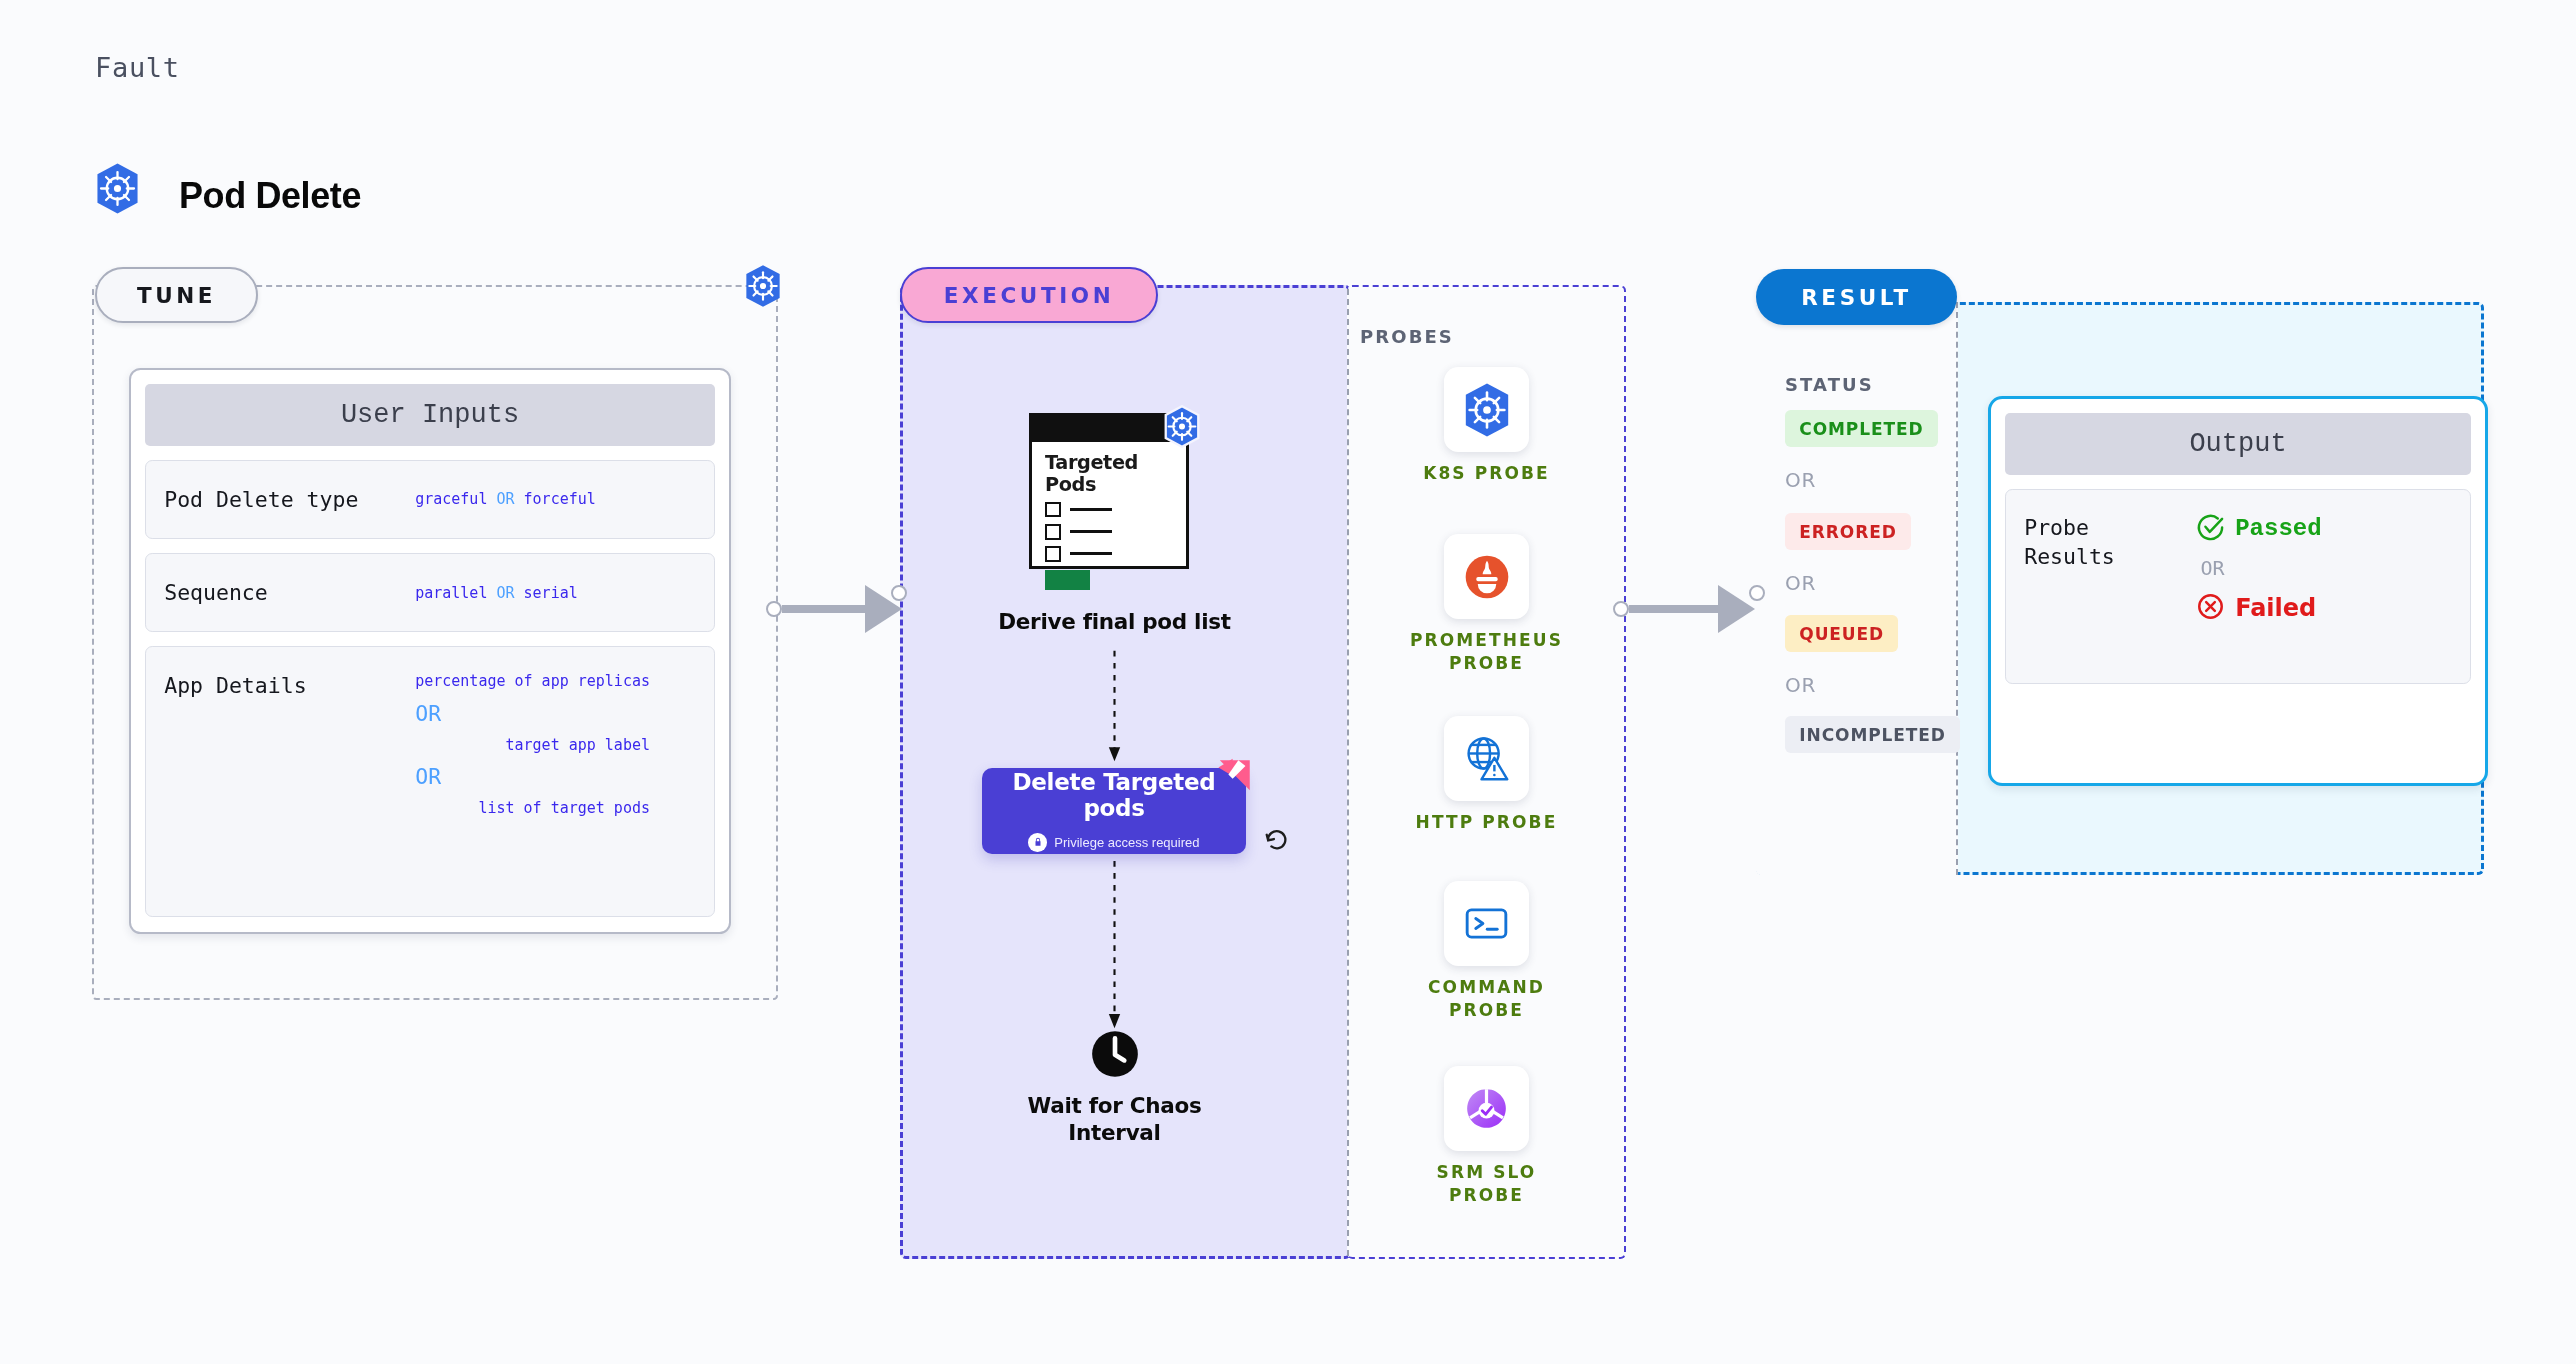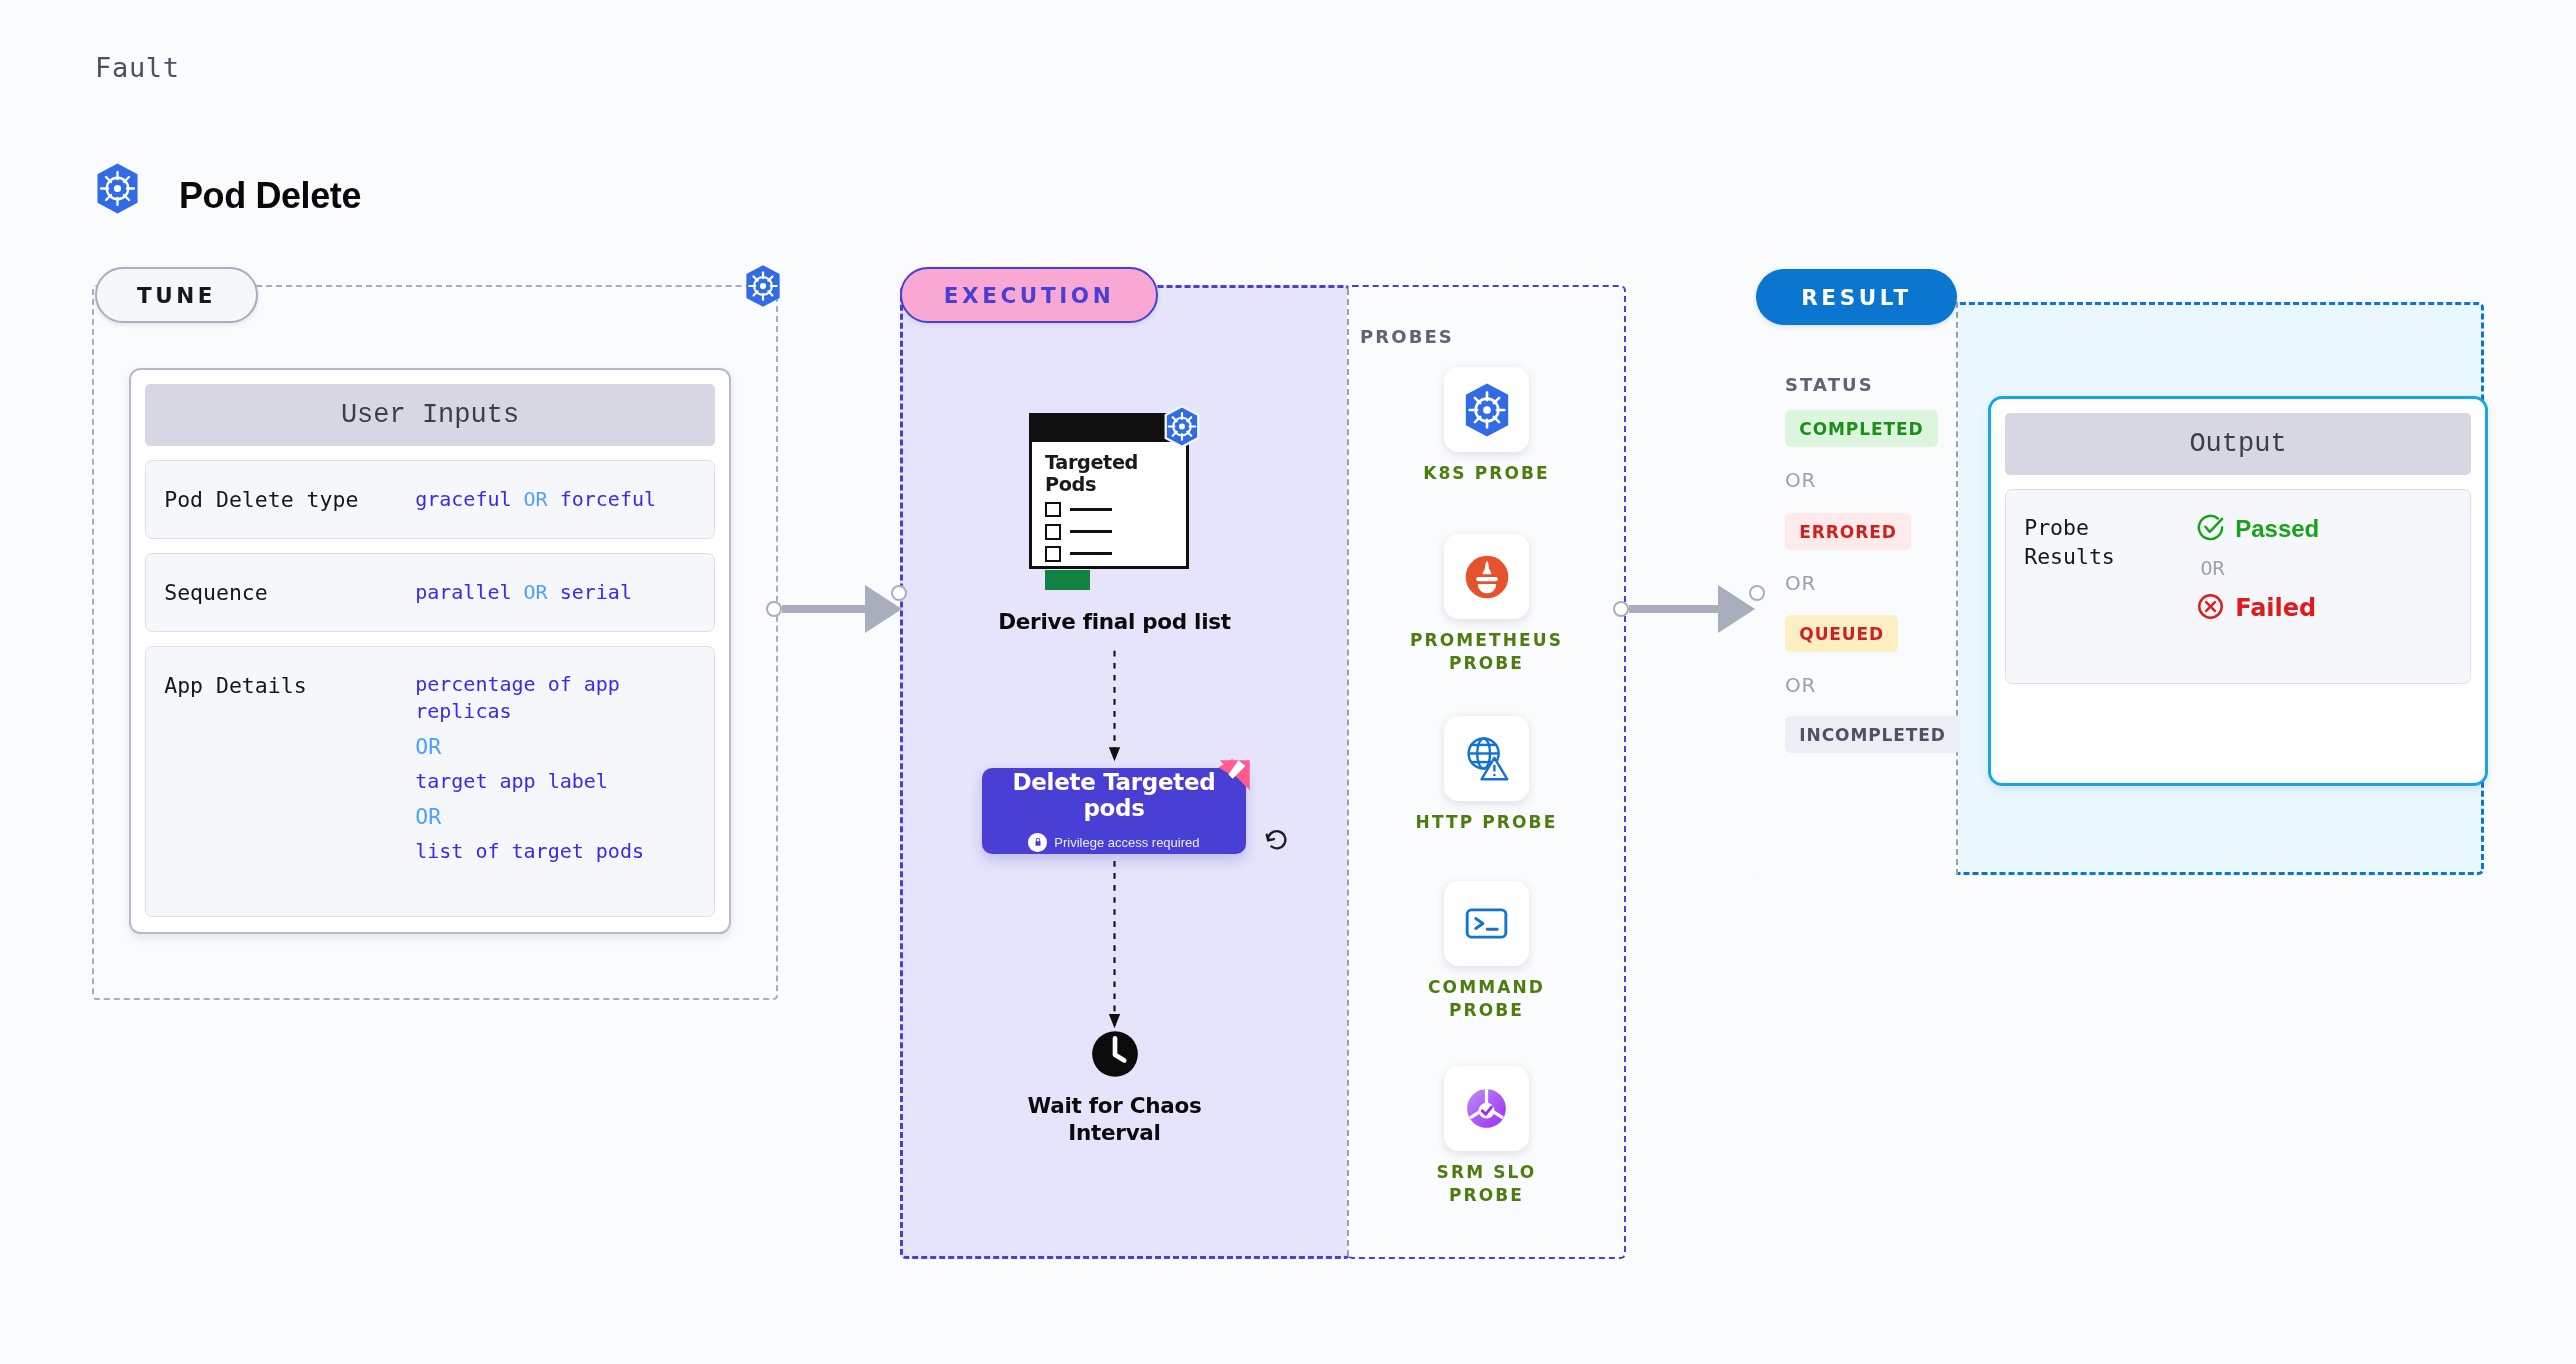--- a/index.html
+++ b/index.html
@@ -104,21 +104,21 @@
     font-size: 27px; color: #3b3f4c;
   }
   .row {
     margin: 14.3px 13.6px 0 13.6px;
     background: #f6f7fa; border: 1.4px solid #dcdfe8; border-radius: 7.2px;
     display:flex; align-items:flex-start;
     padding: 17px 18.6px;
     font-family: "DejaVu Sans Mono", monospace;
   }
   .row-k { color: #15171d; font-size: 21.5px; line-height: 1.35; white-space: pre-line; }
-  .row-v { color: #3a28ed; font-size: 20px; line-height: 1.35; }
+  .row-v { color: #3a28ed; font-size: 15px; line-height: 1.35; text-align: right; }
   .row-v .or { color: #4da0ff; }
   .or-sep { color: #4da0ff; font-size: 21.5px; line-height: 2.0; }
   .vstack { display:flex; flex-direction:column; }
 
   
   .conn { position:absolute; display:flex; align-items:center; z-index: 4; }
   .conn .dot {
     width: 15.8px; height: 15.8px; border-radius: 50%;
     background:#ffffff; border: 2.9px solid #a9aebd; flex: none;
   }
@@ -214,21 +214,21 @@
   }
   .b-completed { background:#ddf5dd; color:#1a8f1a; }
   .b-errored   { background:#fdeaea; color:#cc2222; }
   .b-queued    { background:#fdeec4; color:#cc2222; }
   .b-incomplete{ background:#eceef4; color:#4d5362; }
   .or-small {
     position:absolute; font-family:"DejaVu Sans", sans-serif;
     font-size: 20px; color:#9aa0b0; letter-spacing:0.7px;
   }
   .pf-row { display:flex; align-items:center; gap: 10px; }
-  .pf-pass { font-family:Liberation Sans, sans-serif; font-weight:bold; font-size: 24px; color:#17a317; }
+  .pf-pass { font-family:Liberation Mono, monospace; font-weight:bold; font-size: 24px; color:#17a317; }
   .pf-fail { font-family:"DejaVu Sans", sans-serif; font-weight:bold; font-size: 24px; color:#e01b1b; }
   .pf-or   { font-family:"DejaVu Sans Mono", monospace; font-size: 20px; color:#9aa0b0; margin: 11.5px 0 11.5px 4.3px; }
 </style>
 </head>
 <body>
 
 <div class="stage">
 
   <div class="fault-label">Fault</div>
   <div class="fault-title-row">

